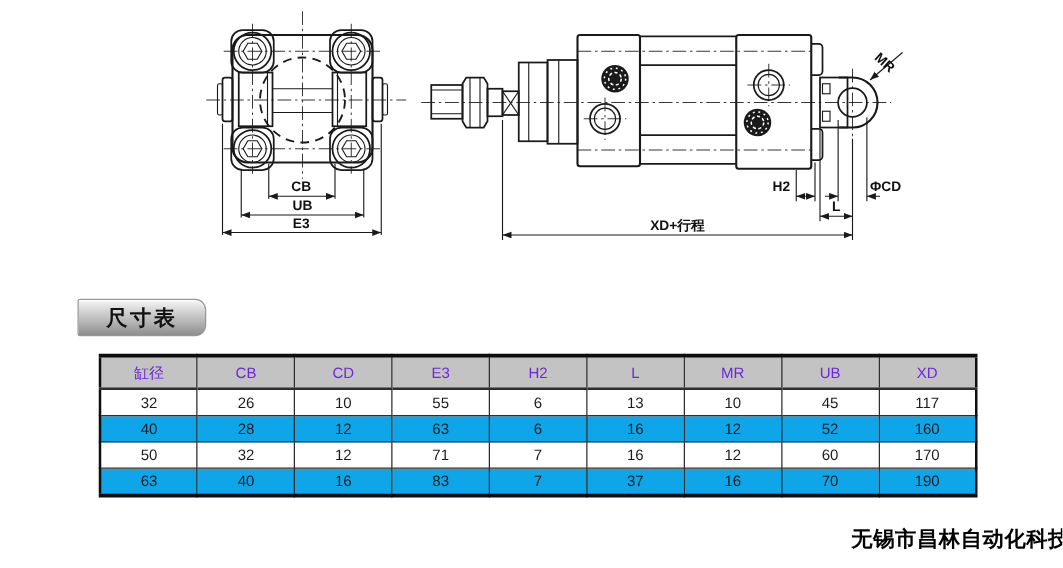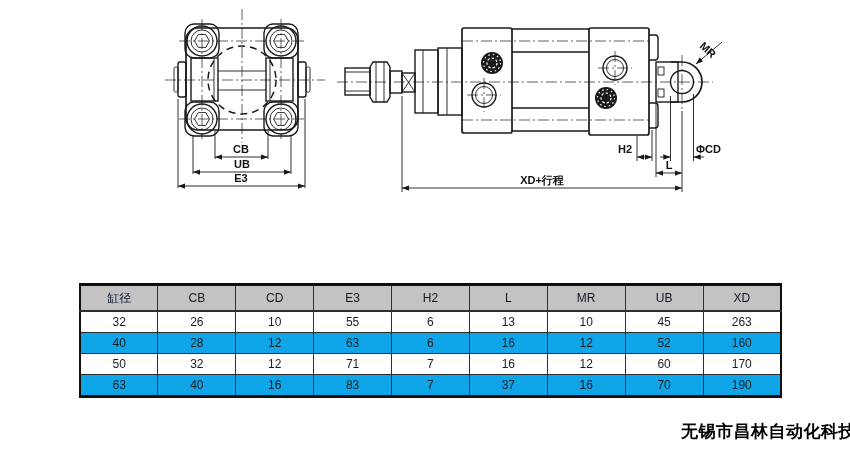--- a/index.html
+++ b/index.html
@@ -21,21 +21,21 @@
          background:linear-gradient(180deg,#f6f6f6 0%,#d6d6d6 30%,#bdbdbd 55%,#8e8e8e 100%);
          border:1px solid #979797;border-radius:2px 9px 9px 2px;
          display:flex;align-items:center;justify-content:center;
          font-size:17px;font-weight:bold;color:#111;letter-spacing:2px;
          box-shadow:inset 0 1px 0 #fff;}
   
   #dim-table{position:absolute;left:79px;top:283px;width:703px;
              border-collapse:collapse;table-layout:fixed;
              border:2px solid #0e0e0e;border-top-width:3px;border-bottom-width:3px;}
   #dim-table th{height:24px;background:#c3c3c3;border:1px solid #2e2e2e;border-bottom-width:2px;
-                font-size:12px;font-weight:normal;color:#0f172a;text-align:center;padding:0;}
+                font-size:12px;font-weight:normal;color:#6d28d9;text-align:center;padding:0;}
   #dim-table td{height:20px;border:1px solid #2e2e2e;font-size:12px;color:#1c1c1c;
                 text-align:center;padding:0;background:#fff;}
   #dim-table tr.alt td{background:#0ea5e9;}
   
   #watermark{position:absolute;left:681px;top:420px;font-size:17px;font-weight:bold;
              color:#000;white-space:nowrap;letter-spacing:0.5px;z-index:6;
              text-shadow:-2px -2px 0 #fff,2px -2px 0 #fff,-2px 2px 0 #fff,2px 2px 0 #fff,
                          -2px 0 0 #fff,2px 0 0 #fff,0 -2px 0 #fff,0 2px 0 #fff;}
 </style>
 </head>
@@ -190,20 +190,23 @@
       <line x1="325" y1="154" x2="335.5" y2="154" class="dim" marker-end="url(#m2e)"></line>
       <line x1="369" y1="154" x2="358.5" y2="154" class="dim" marker-end="url(#m2e)"></line>
       <text x="361" y="150" class="dimtxt">ΦCD</text>
       <line x1="321" y1="170" x2="347" y2="170" class="dim" marker-start="url(#m2s)" marker-end="url(#m2e)"></line>
       <text x="334" y="166" class="dimtxt" text-anchor="middle">L</text>
       <line x1="67" y1="185" x2="347" y2="185" class="dim" marker-start="url(#m2s)" marker-end="url(#m2e)"></line>
       <text x="207" y="181" class="dimtxt" text-anchor="middle">XD+行程</text>
     </g>
   </svg>
 
+  <div id="badge">
+    <span>尺寸表</span>
+  </div>
 
   <table id="dim-table">
     <thead>
       <tr id="dim-table-head-row">
           <th>缸径</th>
           <th>CB</th>
           <th>CD</th>
           <th>E3</th>
           <th>H2</th>
           <th>L</th>
@@ -215,21 +218,21 @@
     <tbody id="dim-table-body">
         <tr>
           <td>32</td>
           <td>26</td>
           <td>10</td>
           <td>55</td>
           <td>6</td>
           <td>13</td>
           <td>10</td>
           <td>45</td>
-          <td>263</td>
+          <td>117</td>
         </tr>
         <tr class="alt">
           <td>40</td>
           <td>28</td>
           <td>12</td>
           <td>63</td>
           <td>6</td>
           <td>16</td>
           <td>12</td>
           <td>52</td>

